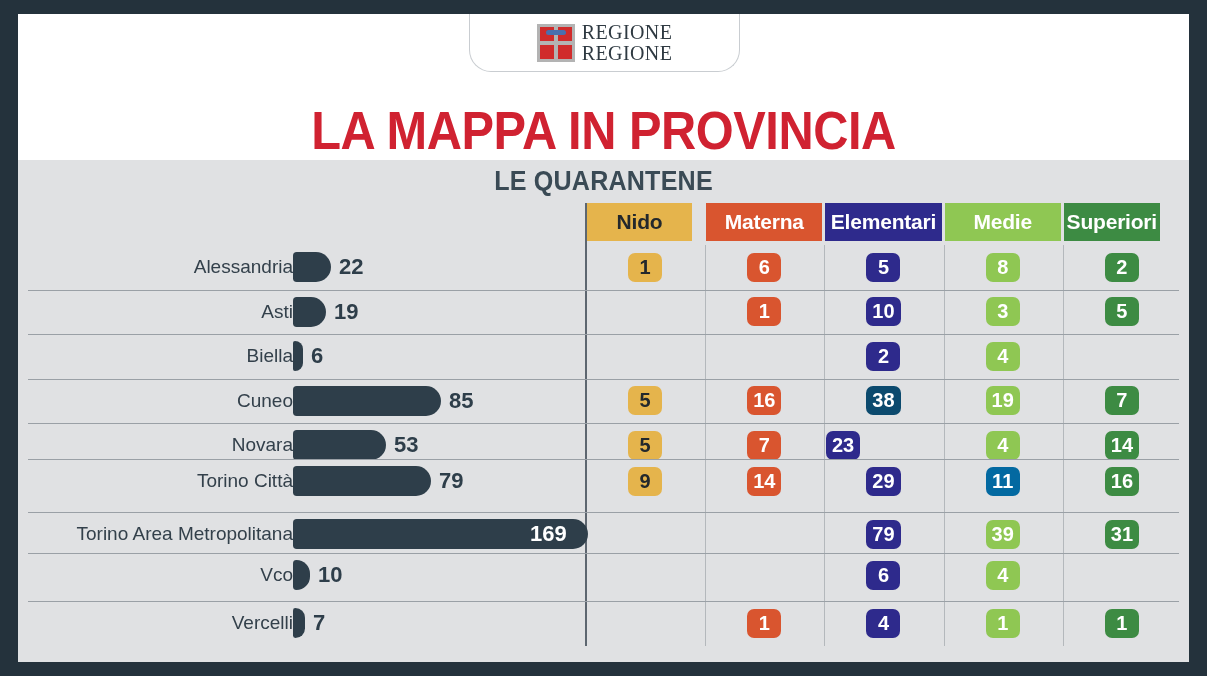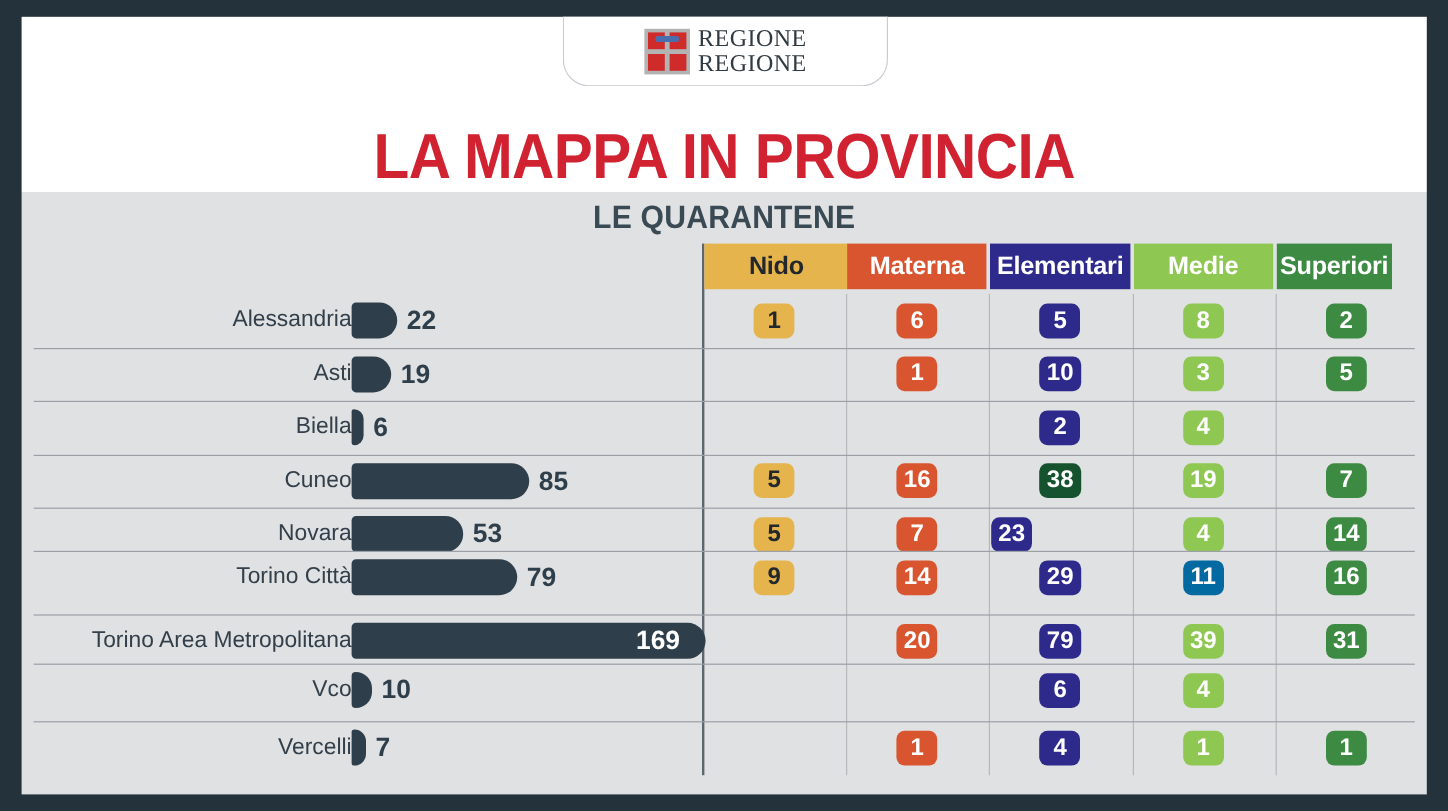--- a/index.html
+++ b/index.html
@@ -248,21 +248,21 @@
       </div>
     </div>
 
     <div class="main-title">LA MAPPA IN PROVINCIA</div>
   </div>
 
   <div class="panel">
     <div class="subtitle">LE QUARANTENE</div>
     <div class="grid" id="grid">
         <div class="vsep-main" style="left: 567px; height: 442.5px;"></div>
-        <div class="col-header" style="left: 569px; width: 120px; background: rgb(229, 180, 76); color: rgb(35, 40, 44);">Nido</div>
+        <div class="col-header" style="left: 569px; width: 105px; background: rgb(229, 180, 76); color: rgb(35, 40, 44);">Nido</div>
         <div class="col-header" style="left: 688.2px; width: 116.2px; background: rgb(217, 85, 47); color: rgb(255, 255, 255);">Materna</div>
         <div class="vsep-thin" style="left: 687.2px; height: 400.5px;"></div>
         <div class="col-header" style="left: 807.4px; width: 116.2px; background: rgb(46, 42, 140); color: rgb(255, 255, 255);">Elementari</div>
         <div class="vsep-thin" style="left: 806.4px; height: 400.5px;"></div>
         <div class="col-header" style="left: 926.6px; width: 116.2px; background: rgb(143, 199, 83); color: rgb(255, 255, 255);">Medie</div>
         <div class="vsep-thin" style="left: 925.6px; height: 400.5px;"></div>
         <div class="col-header" style="left: 1045.8px; width: 96px; background: rgb(61, 139, 67); color: rgb(255, 255, 255);">Superiori</div>
         <div class="vsep-thin" style="left: 1044.8px; height: 400.5px;"></div>
         <div class="row" style="top: 85px;">
           <div class="bar-area">
@@ -331,21 +331,21 @@
             <div class="bar" style="width: 148px; background: rgb(46, 62, 74);"></div>
             <div class="bar-value-out" style="left: 431px;">85</div>
           </div>
           <div class="cell" style="left: 569px; width: 116.2px;">
             <div class="badge dark-text" style="background: rgb(229, 180, 76);">5</div>
           </div>
           <div class="cell" style="left: 688.2px; width: 116.2px;">
             <div class="badge" style="background: rgb(217, 85, 47);">16</div>
           </div>
           <div class="cell" style="left: 807.4px; width: 116.2px;">
-            <div class="badge" style="background: #14532d;">38</div>
+            <div class="badge" style="background: #0c4a6e;">38</div>
           </div>
           <div class="cell" style="left: 926.6px; width: 116.2px;">
             <div class="badge" style="background: rgb(143, 199, 83);">19</div>
           </div>
           <div class="cell" style="left: 1045.8px; width: 116.2px;">
             <div class="badge" style="background: rgb(61, 139, 67);">7</div>
           </div>
         </div>
         <div class="row" style="top: 263px;">
           <div class="row-line" style="top: 0px;"></div>
@@ -394,23 +394,20 @@
           </div>
         </div>
         <div class="row" style="top: 352px;">
           <div class="row-line" style="top: 0px;"></div>
           <div class="bar-area">
             <div class="rowlabel">Torino Area Metropolitana</div>
             <div class="bar" style="width: 295px; background: rgb(46, 62, 74);"></div>
             <div class="bar-value-in" style="left: 512px;">169</div>
           </div>
           <div class="cell" style="left: 569px; width: 116.2px;"></div>
-          <div class="cell" style="left: 688.2px; width: 116.2px;">
-            <div class="badge" style="background: rgb(217, 85, 47);">20</div>
-          </div>
           <div class="cell" style="left: 807.4px; width: 116.2px;">
             <div class="badge" style="background: rgb(46, 42, 140);">79</div>
           </div>
           <div class="cell" style="left: 926.6px; width: 116.2px;">
             <div class="badge" style="background: rgb(143, 199, 83);">39</div>
           </div>
           <div class="cell" style="left: 1045.8px; width: 116.2px;">
             <div class="badge" style="background: rgb(61, 139, 67);">31</div>
           </div>
         </div>

